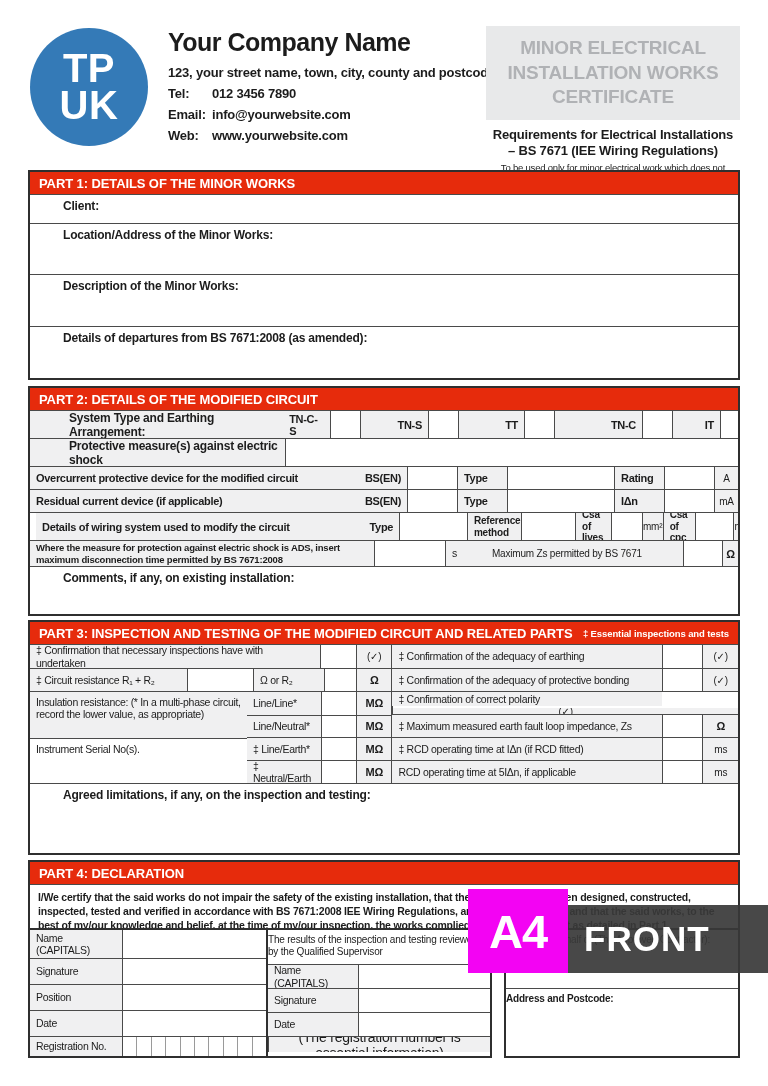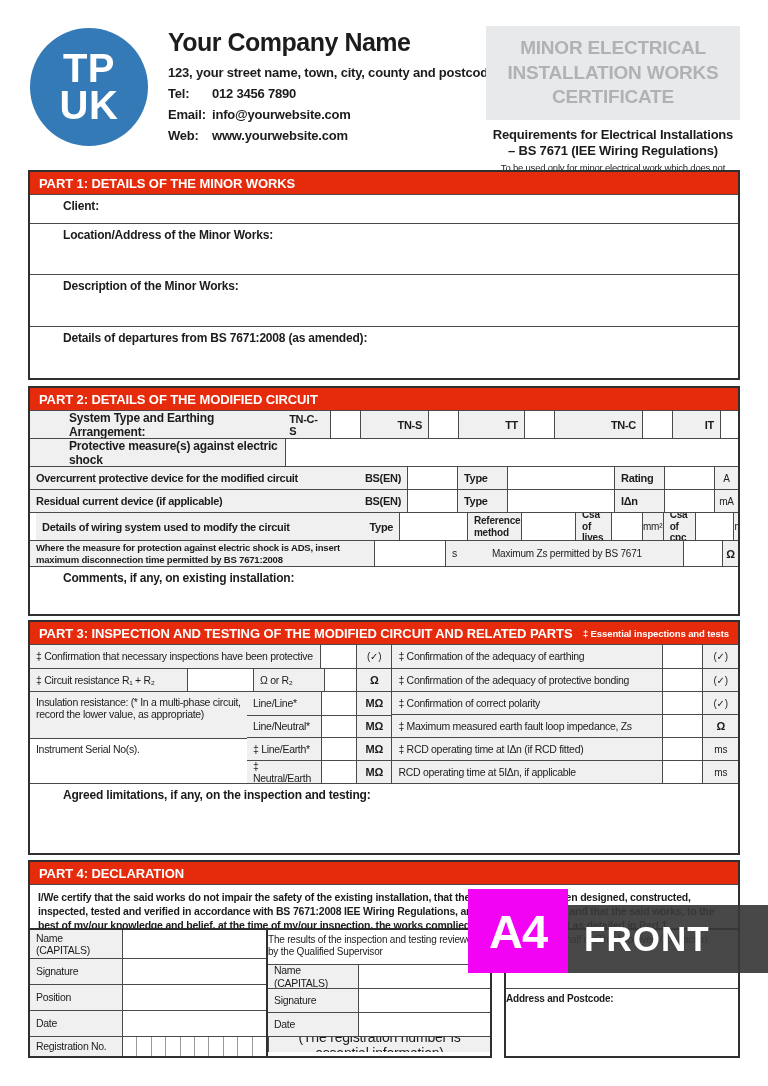--- a/index.html
+++ b/index.html
@@ -210,21 +210,21 @@
 
   <div class="t" style="top:620px;">
     <div class="bar">
       <span>PART 3: INSPECTION AND TESTING OF THE MODIFIED CIRCUIT AND RELATED PARTS</span>
       <span class="note">‡ Essential inspections and tests</span>
     </div>
     <div id="p3body">
 
       <div class="p3l">
         <div class="r" style="height:23px;">
-          <div class="c g n105" style="width:290px;">‡ Confirmation that necessary inspections have been protective</div>
+          <div class="c g n105" style="width:290px;">‡ Confirmation that necessary inspections have with undertaken</div>
           <div class="c" style="width:36px;"></div>
           <div class="c g unit" style="flex:1;">(✓)</div>
         </div>
         <div class="r" style="height:23px;">
           <div class="c g n105" style="width:157px;">‡ Circuit resistance R₁ + R₂</div>
           <div class="c" style="width:66px;"></div>
           <div class="c g n105" style="width:71px;">Ω  or R₂</div>
           <div class="c" style="width:32px;"></div>
           <div class="c g unitb" style="flex:1;">Ω</div>
         </div>
@@ -264,21 +264,21 @@
         <div class="r" style="height:23px;">
           <div class="c g n105" style="width:270px;">‡ Confirmation of the adequacy of earthing</div>
           <div class="c" style="width:40px;"></div>
           <div class="c g unit" style="flex:1;">(✓)</div>
         </div>
         <div class="r" style="height:23px;">
           <div class="c g n105" style="width:270px;">‡ Confirmation of the adequacy of protective bonding</div>
           <div class="c" style="width:40px;"></div>
           <div class="c g unit" style="flex:1;">(✓)</div>
         </div>
-        <div class="r" style="height:23px;">
+        <div class="r" style="height:23px;flex-direction:column;">
           <div class="c g n105" style="width:270px;">‡ Confirmation of correct polarity</div>
           <div class="c" style="width:40px;"></div>
           <div class="c g unit" style="flex:1;">(✓)</div>
         </div>
         <div class="r" style="height:23px;">
           <div class="c g n105" style="width:270px;">‡ Maximum measured earth fault loop impedance, Zs</div>
           <div class="c" style="width:40px;"></div>
           <div class="c g unitb" style="flex:1;">Ω</div>
         </div>
         <div class="r" style="height:23px;">

